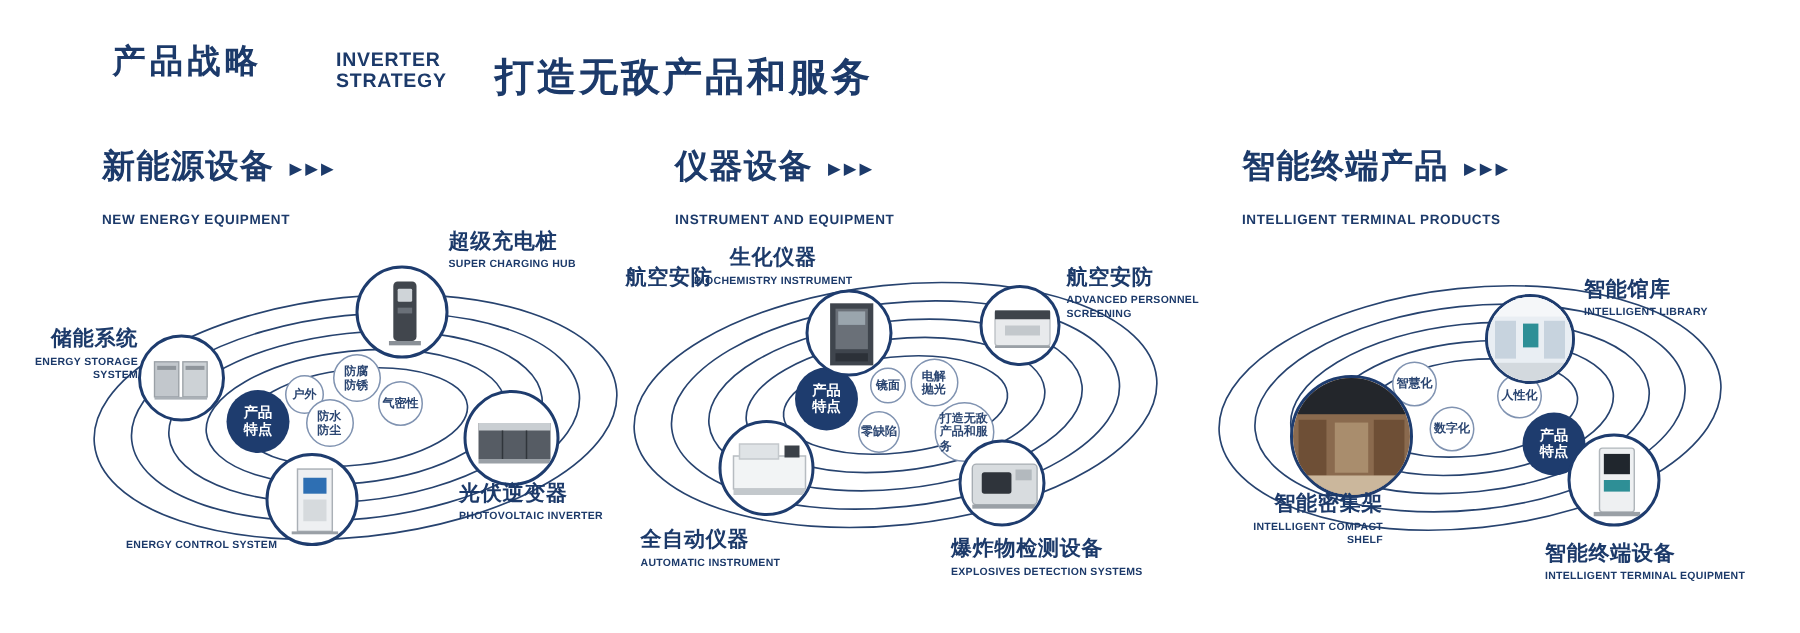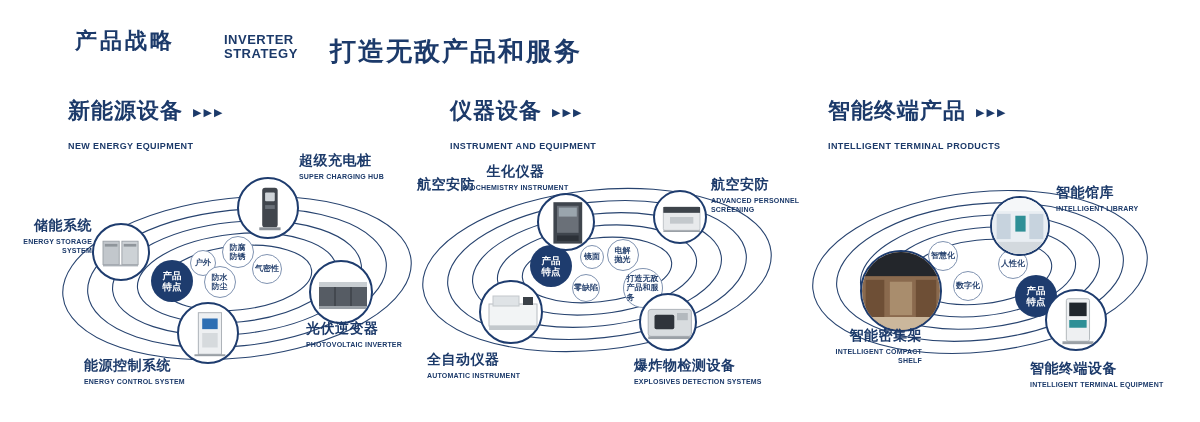--- a/index.html
+++ b/index.html
@@ -154,21 +154,20 @@
   </div>
   <div class="plabel" style="left:299px;top:152px;width:120px">
     <div class="cn">超级充电桩</div>
     <div class="en">SUPER CHARGING HUB</div>
   </div>
   <div class="plabel" style="left:306px;top:320px;width:120px">
     <div class="cn">光伏逆变器</div>
     <div class="en">PHOTOVOLTAIC INVERTER</div>
   </div>
   <div class="plabel" style="left:84px;top:357px;width:130px">
-    <div class="cn">能源控制系统</div>
     <div class="en">ENERGY CONTROL SYSTEM</div>
   </div>
 
   <div class="badge" style="left:530px;top:245px;width:42px;height:42px">
       <span>产品特点</span>
     </div>
   <div class="bubble" style="left:580px;top:245px;width:24px;height:24px">
       <span>镜面</span>
     </div>
   <div class="bubble" style="left:607px;top:239px;width:32px;height:32px">

